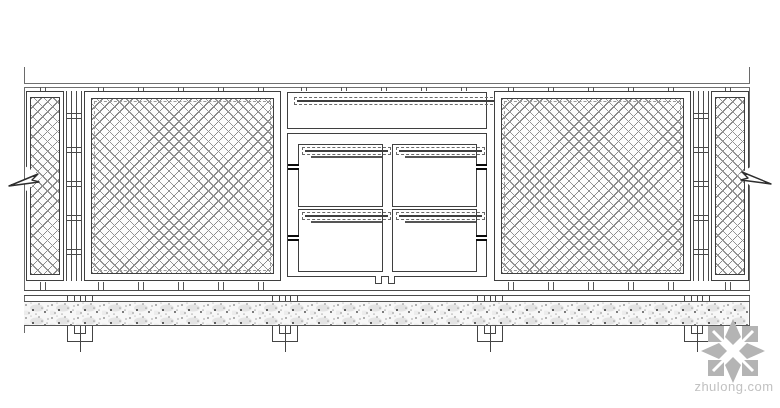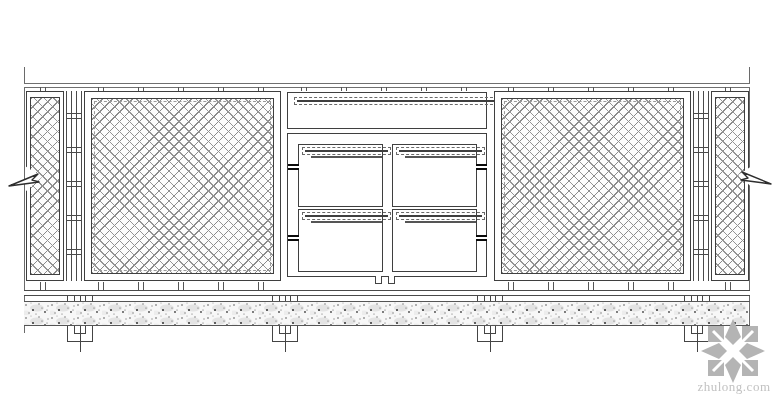--- a/index.html
+++ b/index.html
@@ -1,17 +1,17 @@
 <!DOCTYPE html>
 <html><head>
 <meta charset="utf-8">
 <style>
   html,body{margin:0;padding:0;background:#fff;}
   #canvas{position:relative;width:780px;height:408px;background:#fff;overflow:hidden;
-          font-family:Liberation Serif, serif;border-radius:26px;}
+          font-family:Liberation Sans, sans-serif;border-radius:26px;}
   .abs{position:absolute;}
   
   .box{position:absolute;border:1px solid #3f3f3f;box-sizing:border-box;background:#fff;}
   .hatch{background-color:#fcfcfc;
          background-image:
            repeating-linear-gradient(45deg,#949494 0 1px,transparent 1px 7px),
            repeating-linear-gradient(135deg,#8a8a8a 0 1px,transparent 1px 7px);}
   .tickdash{position:relative;}
   .tickdash::before{content:"";position:absolute;inset:-4px;border:1px dashed #6a6a6a;pointer-events:none;}
   .innerdash::before{content:"";position:absolute;inset:2px;border:1px dashed #9a9a9a;pointer-events:none;}

